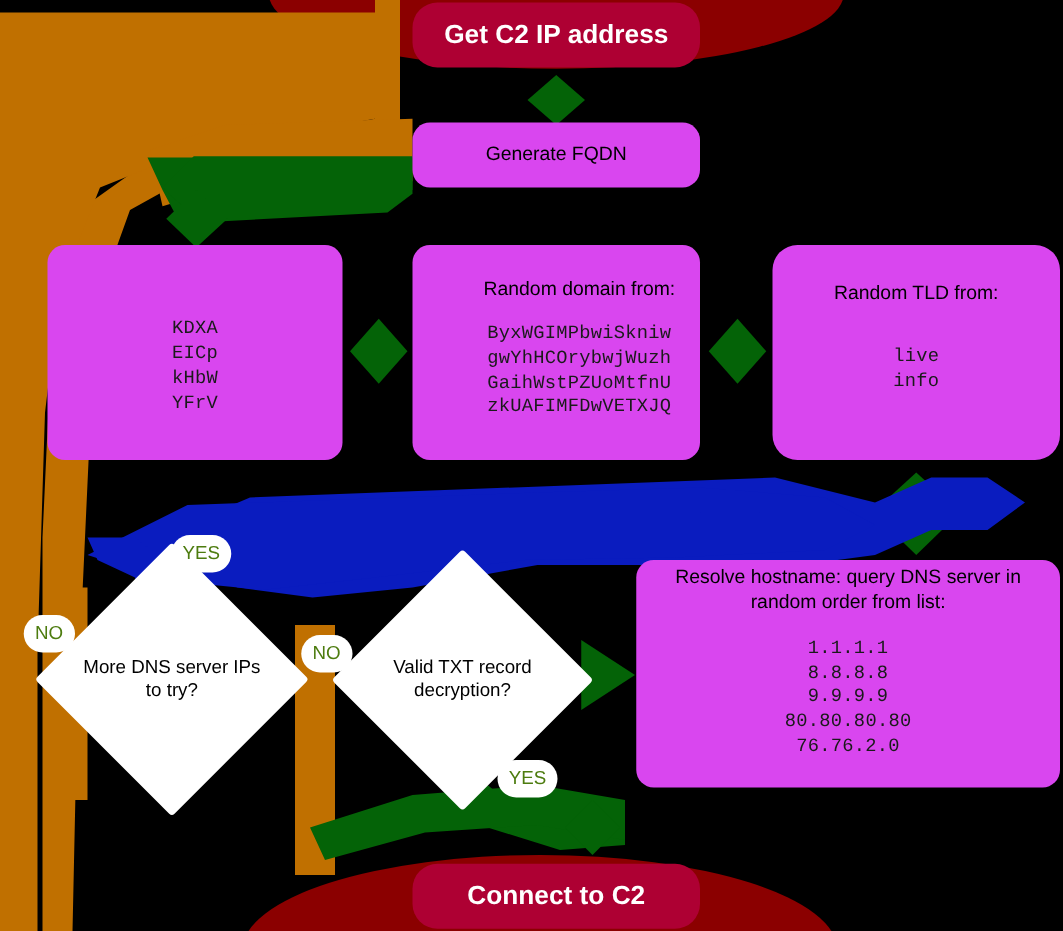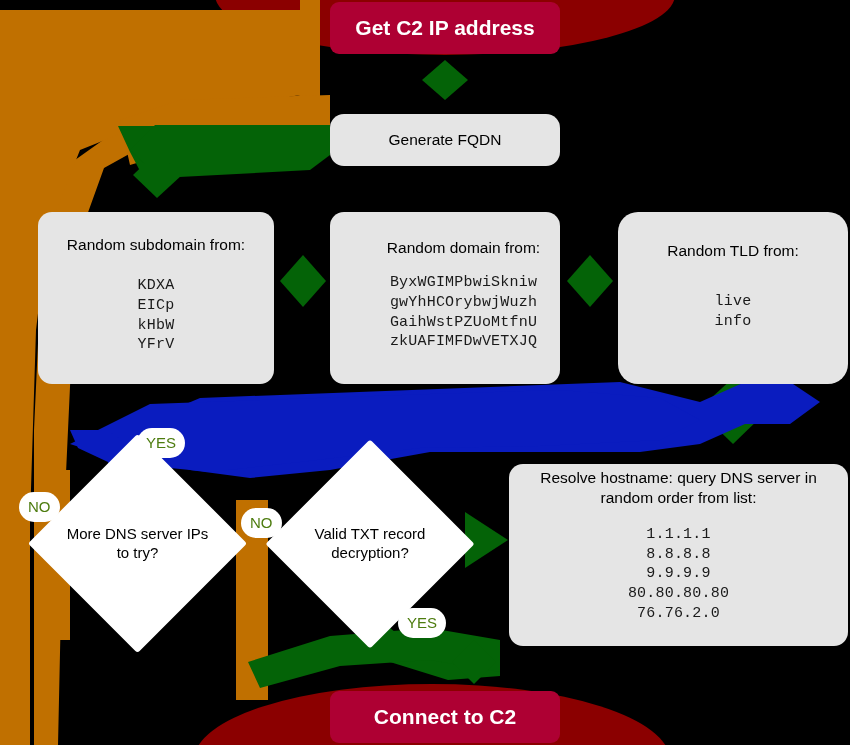--- a/index.html
+++ b/index.html
@@ -1,30 +1,30 @@
 <!DOCTYPE html>
 <html><head>
 <meta charset="utf-8">
 <style>
   html,body{margin:0;padding:0;background:#000;}
   body{width:850px;height:745px;position:relative;overflow:hidden;
        font-family:"Liberation Sans",sans-serif;}
   #stage{position:absolute;inset:0;width:850px;height:745px;}
   svg.edges{position:absolute;left:0;top:0;width:850px;height:745px;}
 
-  .node{position:absolute;box-sizing:border-box;background:#e5e5e5;
+  .node{position:absolute;box-sizing:border-box;background:#d946ef;
         border-radius:14px;display:flex;flex-direction:column;
         align-items:center;justify-content:center;text-align:center;
-        color:#000;z-index:5;margin-top:16px;}
+        color:#000;z-index:5;}
   .node .title{font-size:15.5px;line-height:1.25;padding:0 10px;}
   .mono{font-family:"Liberation Mono",monospace;font-size:15px;
         line-height:1.32;letter-spacing:.2px;color:#1a1a1a;white-space:pre;}
   .mono.big{font-size:15px;}
 
-  .terminal{border-radius:9px;display:flex;align-items:center;
+  .terminal{border-radius:20px;display:flex;align-items:center;
             justify-content:center;color:#fff;font-weight:bold;
             font-size:21px;z-index:6;position:absolute;}
 
   .diamond{position:absolute;z-index:5;}
   .diamond .dshape{position:absolute;inset:0;background:#fff;
         transform:rotate(45deg);border-radius:3px;}
   .diamond .dlabel{position:absolute;inset:0;display:flex;
         align-items:center;justify-content:center;text-align:center;
         font-size:15px;line-height:1.25;color:#000;z-index:2;padding:0 6px;
         box-sizing:border-box;}
@@ -94,21 +94,20 @@
 
   <div class="terminal" style="left:330px;top:2px;width:230px;height:52px;background:#AE0033;">
     <span>Get C2 IP address</span>
   </div>
 
   <div class="node" style="left:330px;top:98px;width:230px;height:52px;">
     <span class="title">Generate FQDN</span>
   </div>
 
   <div class="node" style="left:38px;top:196px;width:236px;height:172px;">
-    <span class="title" style="margin-top:-6px;">Random subdomain from:</span>
     <span class="mono" style="margin-top:22px;">KDXA
 EICp
 kHbW
 YFrV</span>
   </div>
 
   <div class="node" style="left:330px;top:196px;width:230px;height:172px;padding-left:37px;">
     <span class="title" style="margin-top:-6px;">Random domain from:</span>
     <span class="mono big" style="margin-top:16px;">ByxWGIMPbwiSkniw
 gwYhHCOrybwjWuzh

